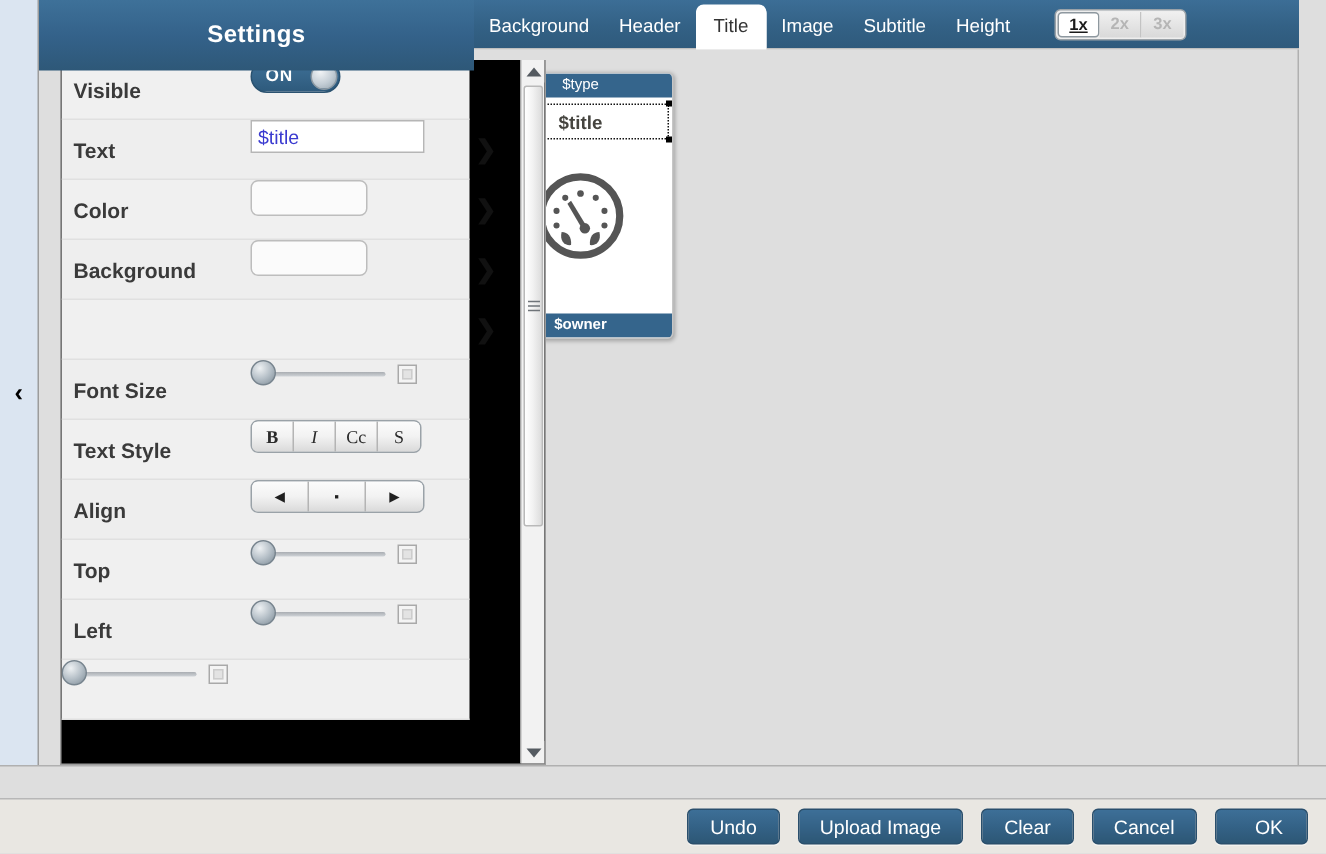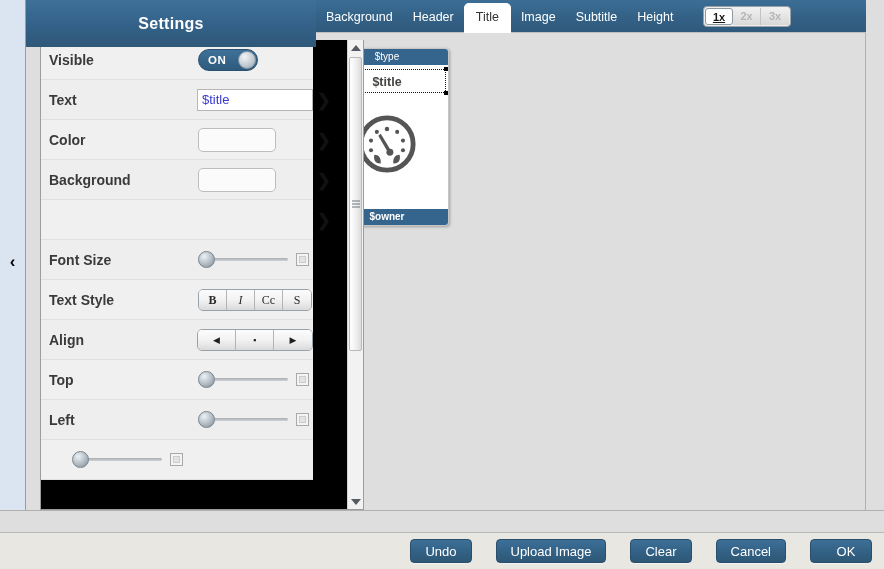--- a/index.html
+++ b/index.html
@@ -170,24 +170,23 @@
     width: 126px;
     padding-left: 8px;
     font-size: 14px;
     font-weight: bold;
     color: #3a3a3a;
     box-sizing: border-box;
   }
   .row-ctl {
     flex: 1;
     display: flex;
-    align-items: center;
+    align-items: flex-start;
     position: relative;
     height: 100%;
-    margin-left: 31px;
   }
   .chev-right {
     position: absolute;
     right: -18px;
     top: 50%;
     transform: translateY(-50%);
     font-size: 17px;
     font-weight: bold;
     color: #111111;
     line-height: 1;
@@ -461,21 +460,21 @@
   .footer {
     position: absolute;
     left: 0; bottom: 0;
     width: 884px; height: 37px;
     background: #e9e7e2;
     border-top: 1px solid #b7b7b7;
     display: flex;
     align-items: center;
     justify-content: flex-end;
     padding-right: 12px;
-    gap: 24px;
+    gap: 12px;
     box-sizing: border-box;
   }
   .btn {
     height: 24px;
     min-width: 56px;
     padding: 0 14px;
     background: linear-gradient(to bottom,#3d6f97 0%,#336185 55%,#2d5775 100%);
     color: #ffffff;
     font-size: 13px;
     border: 1px solid #2a4f6c;

